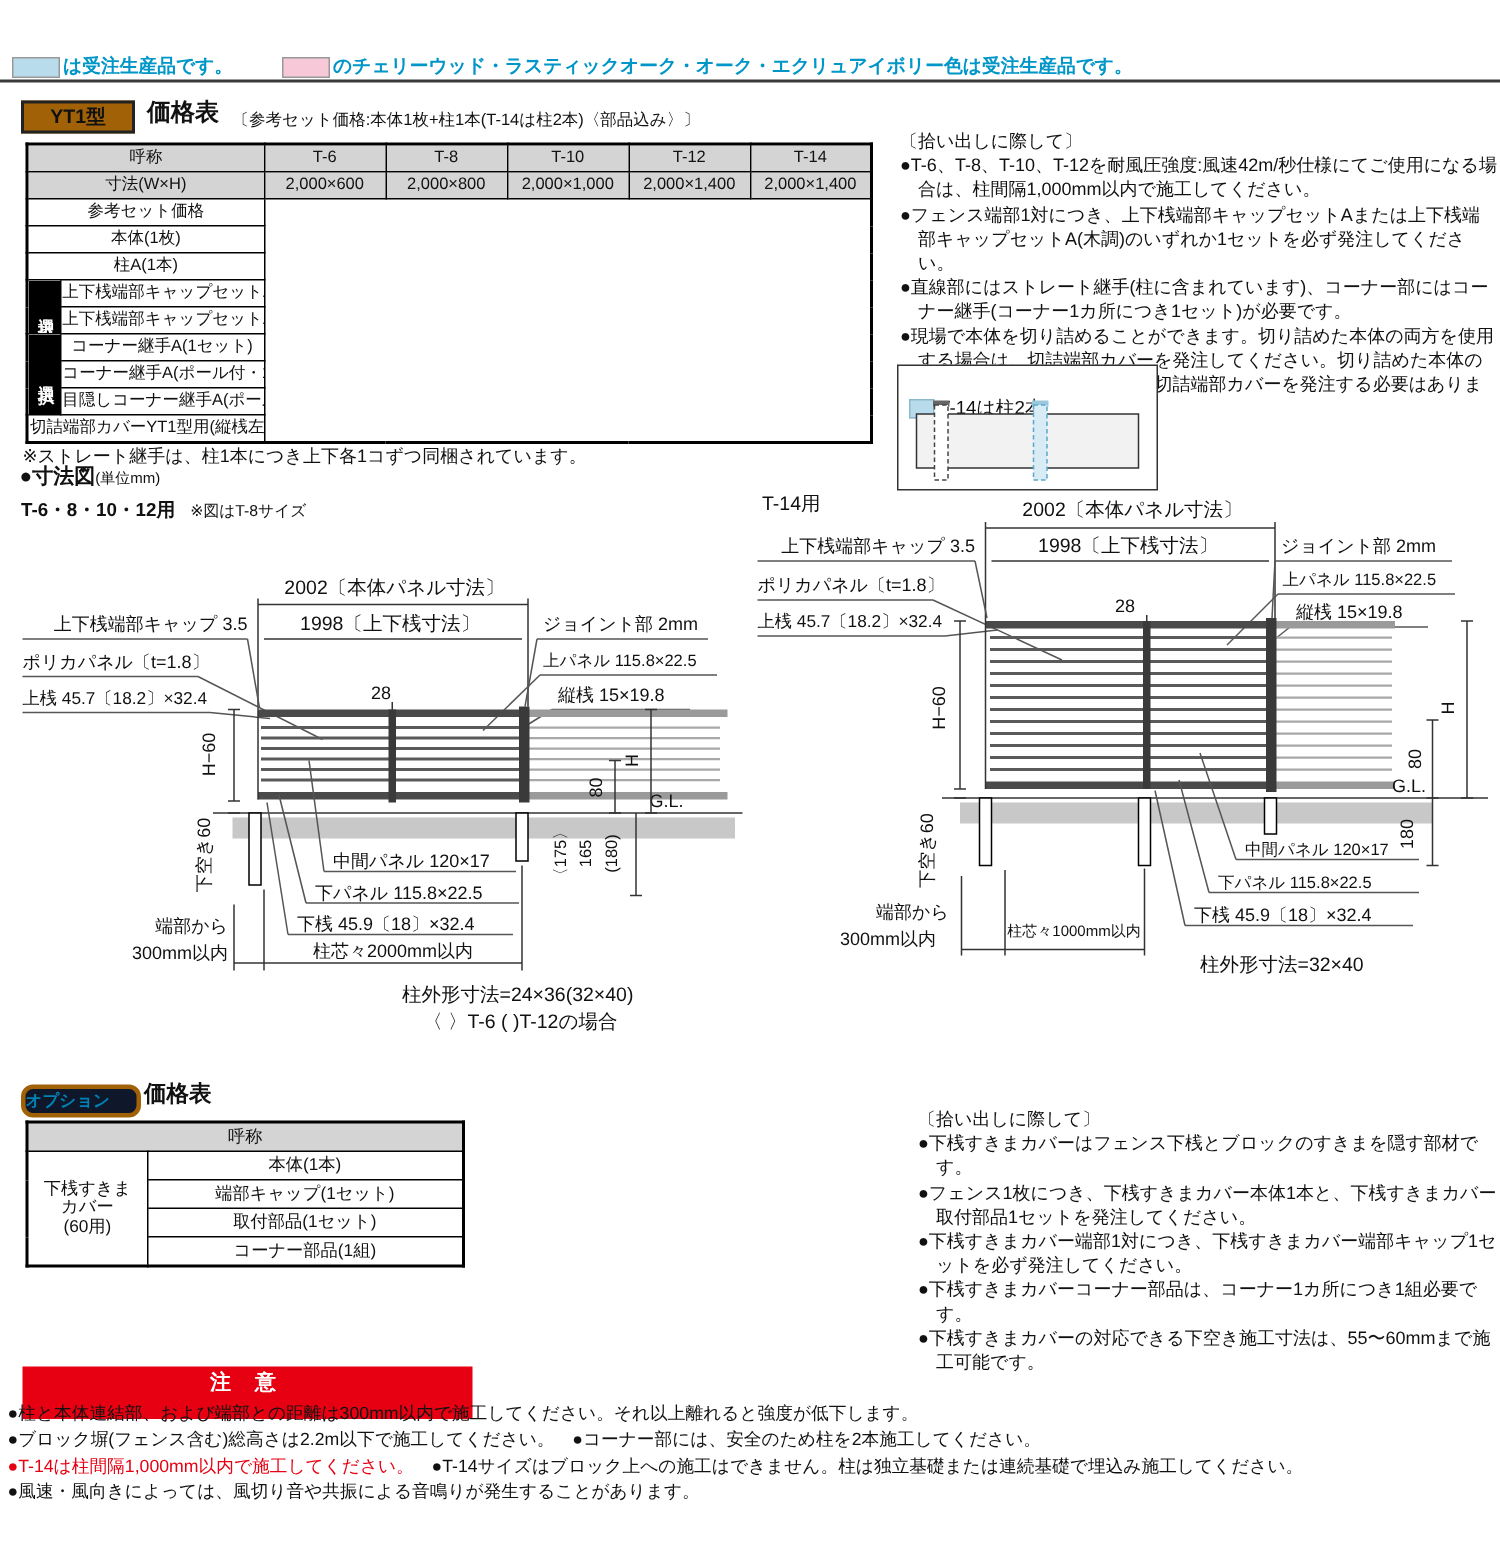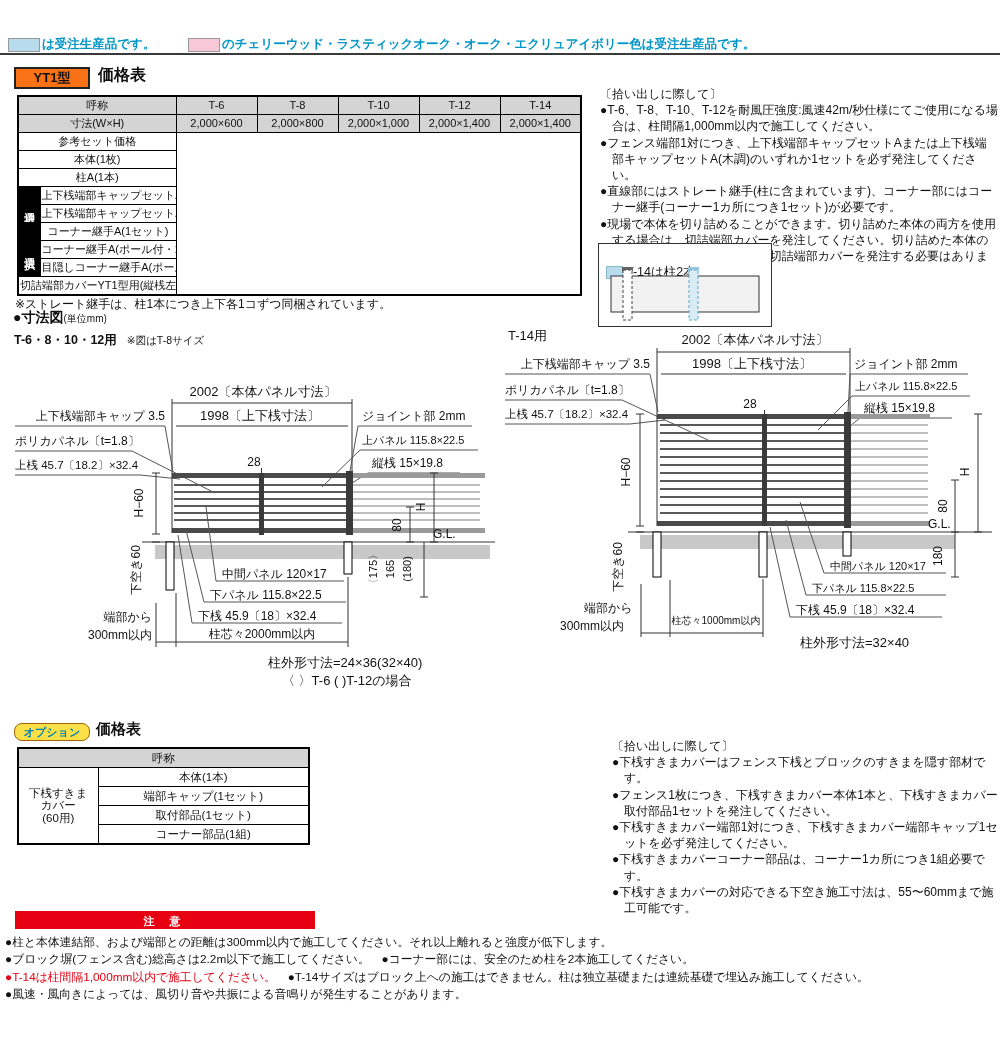--- a/index.html
+++ b/index.html
@@ -8,21 +8,21 @@
   .abs{position:absolute;}
 
   
   .topnote{font-size:12.5px;color:#0096c8;font-weight:bold;white-space:nowrap;display:flex;align-items:center;}
   .swatch{display:inline-block;width:30px;height:12px;border:1px solid #999;margin-right:2px;}
   .sw-blue{background:#b8dcec;}
   .sw-pink{background:#f6c8d8;}
   .divider{left:0;top:53px;width:1000px;height:2px;background:#3a3a3a;}
 
   
-  .model-badge{left:14px;top:67px;width:72px;height:18px;border:2px solid #222;background:#f97316;
+  .model-badge{left:14px;top:67px;width:72px;height:18px;border:2px solid #222;background:#a16207;
     font-size:13px;font-weight:bold;text-align:center;line-height:18px;}
   .main-title{left:98px;top:65px;font-size:16px;font-weight:bold;}
   .main-sub{left:155px;top:72px;font-size:11px;}
 
   
   table.ptable{border-collapse:collapse;table-layout:fixed;border:2px solid #000;background:#fff;}
   table.ptable td{border:1px solid #000;padding:0 1px;text-align:center;height:17px;line-height:1.02;
     font-size:11px;white-space:nowrap;overflow:hidden;}
   td.gray{background:#d4d4d4;}
   td.sel{background:#000;color:#fff;writing-mode:vertical-rl;font-size:10.5px;font-weight:bold;
@@ -51,30 +51,30 @@
   
   svg text{font-family:"Liberation Sans","DejaVu Sans",sans-serif;fill:#111;}
   .ln{stroke:#333;stroke-width:1;fill:none;}
   .ld{stroke:#555;stroke-width:1;fill:none;}
   .tk{stroke:#333;stroke-width:1;fill:none;}
   .railD{fill:#4a4a4a;} .railL{fill:#9a9a9a;} .postD{fill:#3a3a3a;}
   .slat{stroke:#5a5a5a;stroke-width:2;} .slatL{stroke:#a8a8a8;stroke-width:1.5;}
   .ground{fill:#c8c8c8;} .bpost{fill:#fff;stroke:#000;stroke-width:1;}
 
   
-  .optbadge{left:14px;top:723px;width:74px;height:16px;border-radius:8px;background:#fde047;
-    border:1px solid #a16207;color:#0082b4;font-size:11px;font-weight:bold;text-align:center;line-height:16px;}
+  .optbadge{left:14px;top:723px;width:74px;height:16px;border-radius:8px;background:#0f172a;
+    border:3px solid #a16207;color:#0082b4;font-size:11px;font-weight:bold;text-align:left;line-height:16px;}
   .opttitle{left:96px;top:720px;font-size:15px;font-weight:bold;}
   table.otable{border-collapse:collapse;table-layout:fixed;border:2px solid #000;background:#fff;}
   table.otable td{border:1px solid #000;padding:0 2px;text-align:center;font-size:11.5px;height:18px;line-height:1.1;}
   td.optgroup{white-space:pre-line;font-size:11.5px;}
 
   
-  .banner{left:15px;top:911px;width:300px;height:18px;background:#e60012;color:#fff;
-    font-size:11px;font-weight:bold;text-align:center;line-height:21px;letter-spacing:6px;}
+  .banner{left:15px;top:911px;width:300px;height:35px;background:#e60012;color:#fff;
+    font-size:14px;font-weight:bold;text-align:center;line-height:21px;letter-spacing:6px;}
   .clist{left:5px;top:934px;width:994px;font-size:11.8px;}
   .clist .cline{white-space:nowrap;height:17.4px;line-height:17.4px;overflow:hidden;}
   .red{color:#e60012;}
 </style>
 </head>
 <body>
 
 <div class="page">
 
   <div class="abs topnote" style="left:8px;top:36px;">
@@ -82,20 +82,21 @@
     <span>は受注生産品です。</span>
   </div>
   <div class="abs topnote" style="left:176px;top:36px;padding-left:12px;">
     <span class="swatch sw-pink"></span>
     <span>のチェリーウッド・ラスティックオーク・オーク・エクリュアイボリー色は受注生産品です。</span>
   </div>
   <div class="abs divider"></div>
 
   <div class="abs model-badge">YT1型</div>
   <div class="abs main-title">価格表</div>
+  <div class="abs main-sub">〔参考セット価格:本体1枚+柱1本(T-14は柱2本)〈部品込み〉〕</div>
 
   <table class="ptable abs" style="left:17px;top:95px;width:563px;">
     <colgroup>
         <col style="width:22px">
         <col style="width:136px">
         <col style="width:81px">
         <col style="width:81px">
         <col style="width:81px">
         <col style="width:81px">
         <col style="width:81px">

